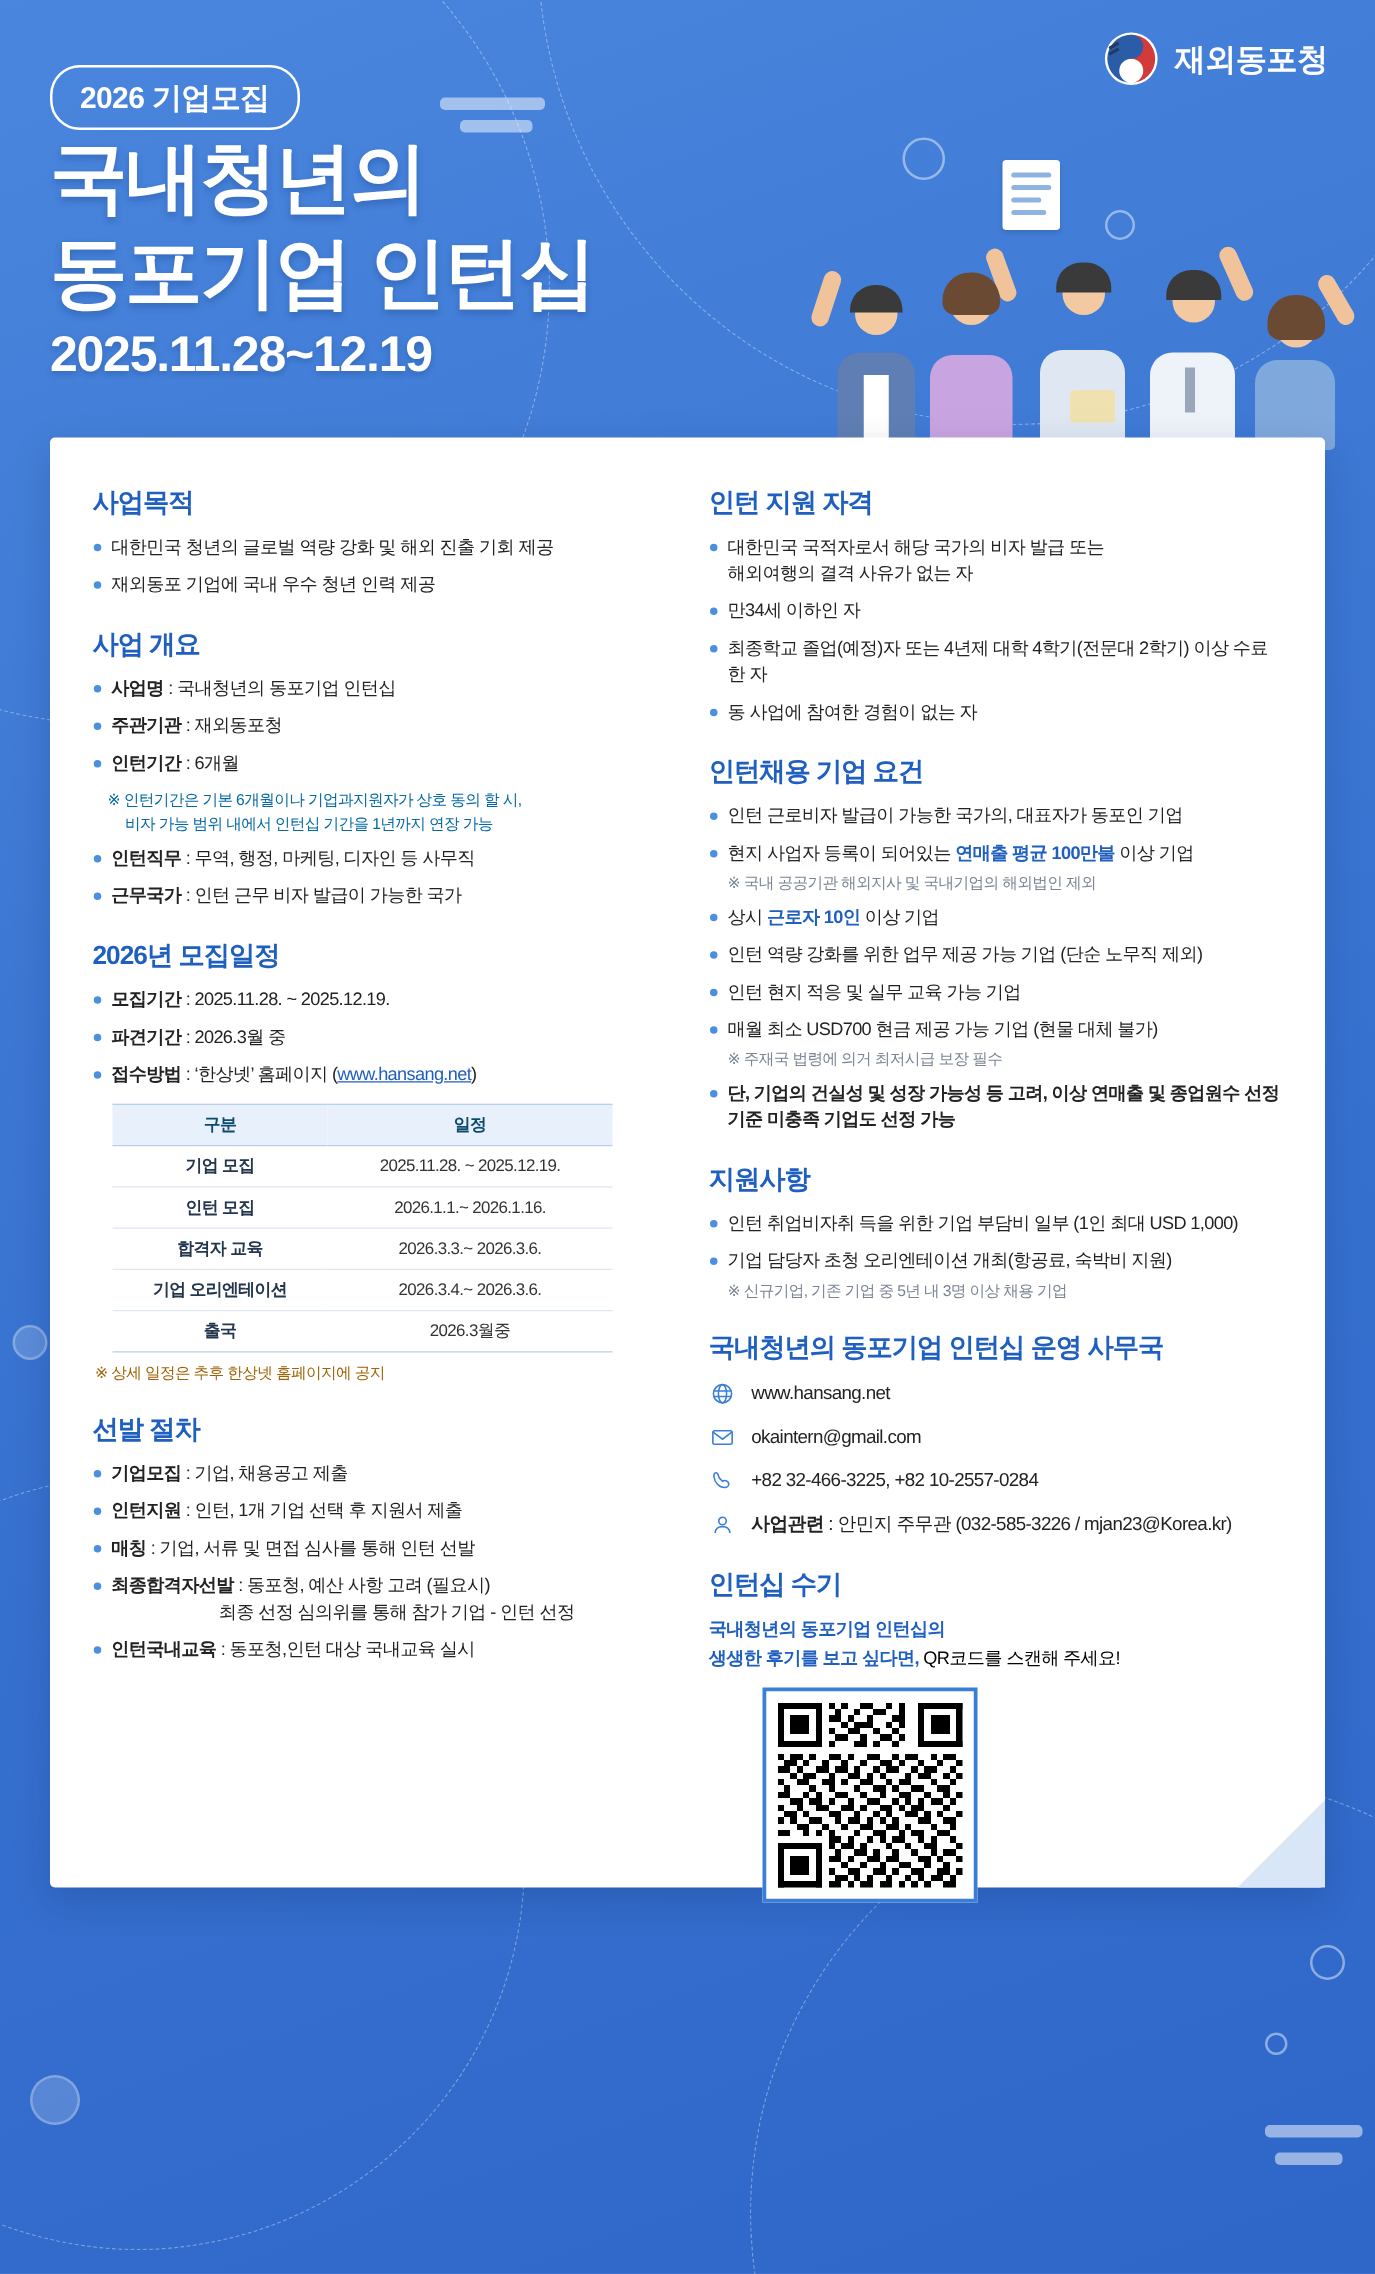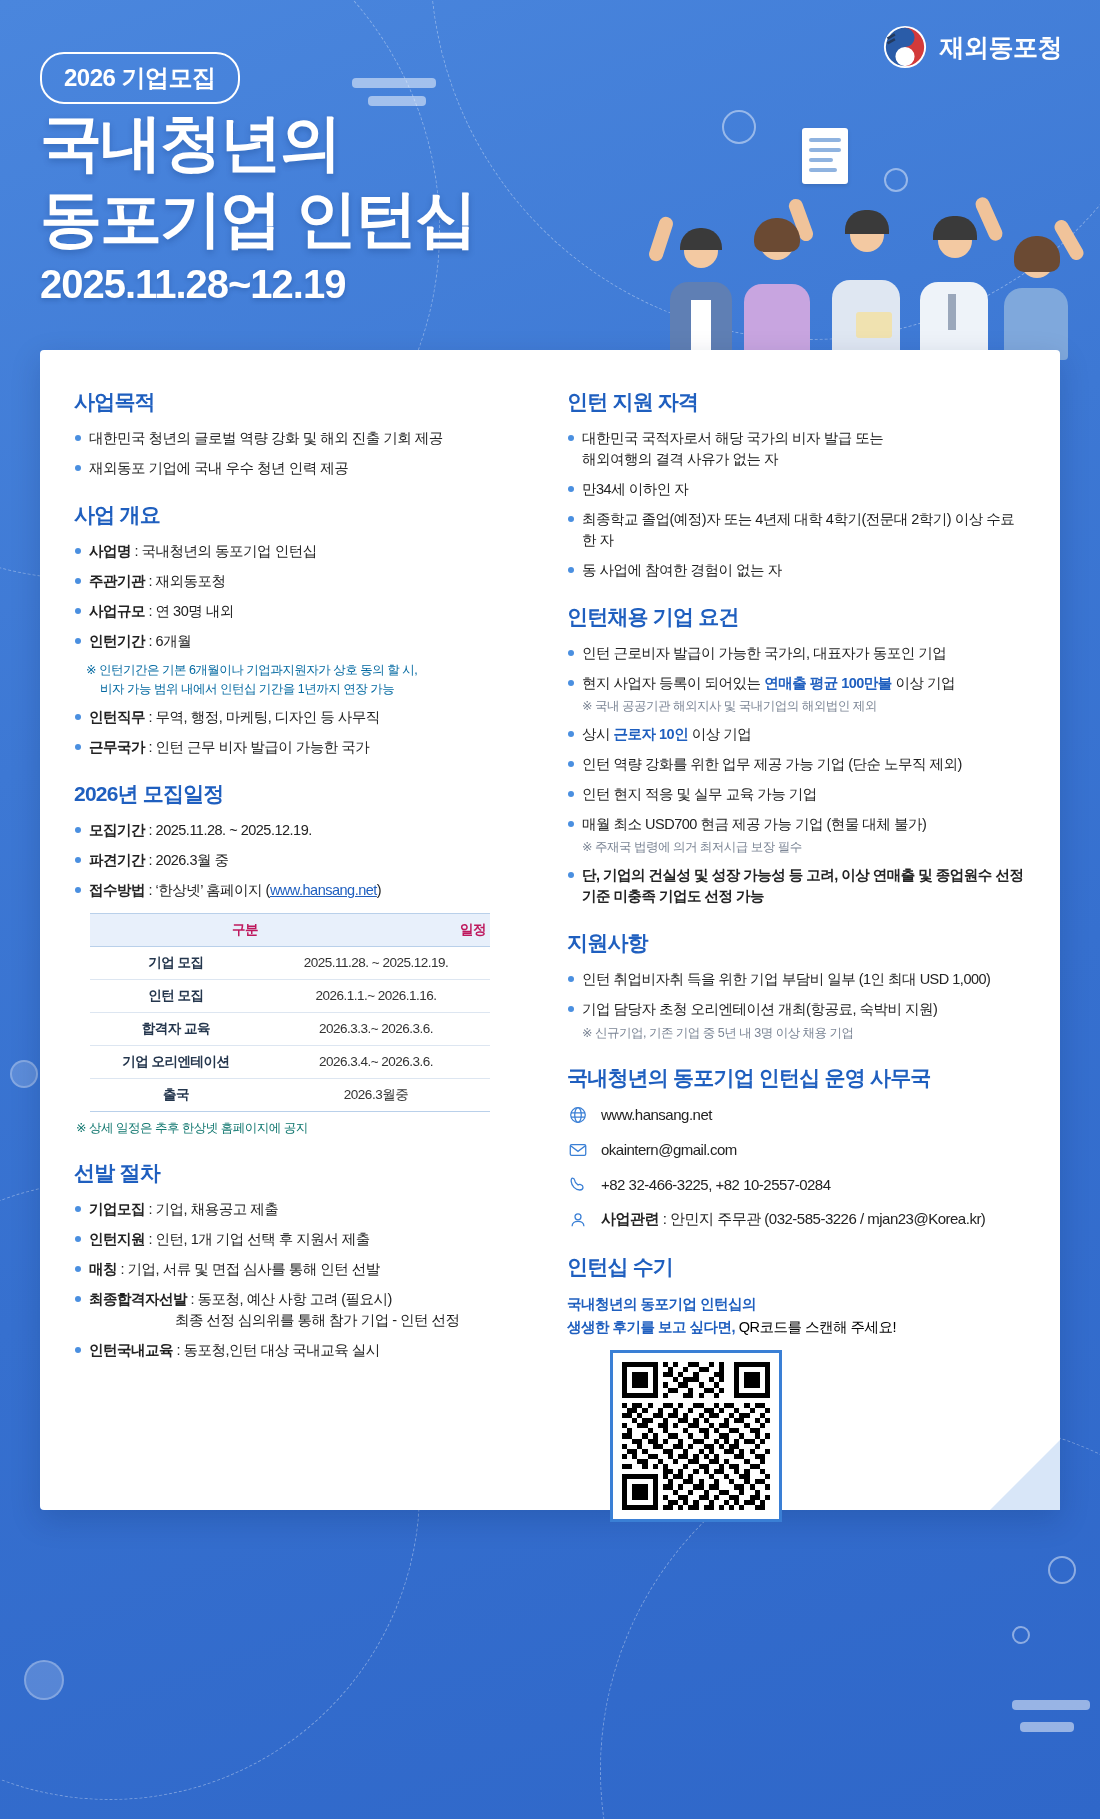--- a/index.html
+++ b/index.html
@@ -94,30 +94,30 @@
   }
   .sub { font-size:12.5px; color:#7a8494; letter-spacing:-.5px; margin-top:3px;}
   .indent { display:block; padding-left:86px; }
 
   
   table.sched {
     width:400px; margin:12px 0 6px 16px; border-collapse:collapse;
     font-size:13.5px; letter-spacing:-.5px;
   }
   table.sched th {
-    background:#e8f0fb; color:#be185d; font-weight:700;
-    padding:7px 4px; border-top:1.5px solid #b9d0ea; border-bottom:1px solid #b9d0ea;text-align:right;
+    background:#e8f0fb; color:#0c4a6e; font-weight:700;
+    padding:7px 4px; border-top:1.5px solid #b9d0ea; border-bottom:1px solid #b9d0ea;
   }
   table.sched td {
     text-align:center; padding:7px 4px; border-bottom:1px solid #dde6f1; color:#333;
   }
   table.sched td.k { font-weight:700; color:#24364d; }
   table.sched tr:last-child td { border-bottom:1.5px solid #b9d0ea; }
 
-  .afternote { font-size:12.5px; color:#0f766e; margin:8px 0 0 2px; letter-spacing:-.5px;}
+  .afternote { font-size:12.5px; color:#a16207; margin:8px 0 0 2px; letter-spacing:-.5px;}
 
   
   .contact-list { margin-top:6px; }
   .contact-row { display:flex; align-items:center; gap:12px; margin-bottom:13px; font-size:15px; color:#222; letter-spacing:-.5px;}
   .cico { width:22px; height:22px; flex:0 0 22px; color:#3a7fd5; display:flex; align-items:center; justify-content:center;}
 
   .epilogue-txt { font-size:14.5px; line-height:1.6; letter-spacing:-.5px; margin-top:4px;}
   .epilogue-txt .hl { color:#1f5fbf; font-weight:700; }
 
   .qr-wrap {
@@ -225,21 +225,20 @@
         <h2 class="sec">사업목적</h2>
         <ul class="bul">
           <li>대한민국 청년의 글로벌 역량 강화 및 해외 진출 기회 제공</li>
           <li>재외동포 기업에 국내 우수 청년 인력 제공</li>
         </ul>
 
         <h2 class="sec tight">사업 개요</h2>
         <ul class="bul">
           <li><span class="b">사업명</span> : <span>국내청년의 동포기업 인턴십</span></li>
           <li><span class="b">주관기관</span> : <span>재외동포청</span></li>
-          <li><span class="b">사업규모</span> : <span>연 30명 내외</span></li>
           <li><span class="b">인턴기간</span> : <span>6개월</span></li>
         </ul>
         <div class="note">
           <span>※ 인턴기간은 기본 6개월이나 기업과지원자가 상호 동의 할 시,</span><br>
           <span style="padding-left:14px;">비자 가능 범위 내에서 인턴십 기간을 1년까지 연장 가능</span>
         </div>
         <ul class="bul">
           <li><span class="b">인턴직무</span> : <span>무역, 행정, 마케팅, 디자인 등 사무직</span></li>
           <li><span class="b">근무국가</span> : <span>인턴 근무 비자 발급이 가능한 국가</span></li>
         </ul>

